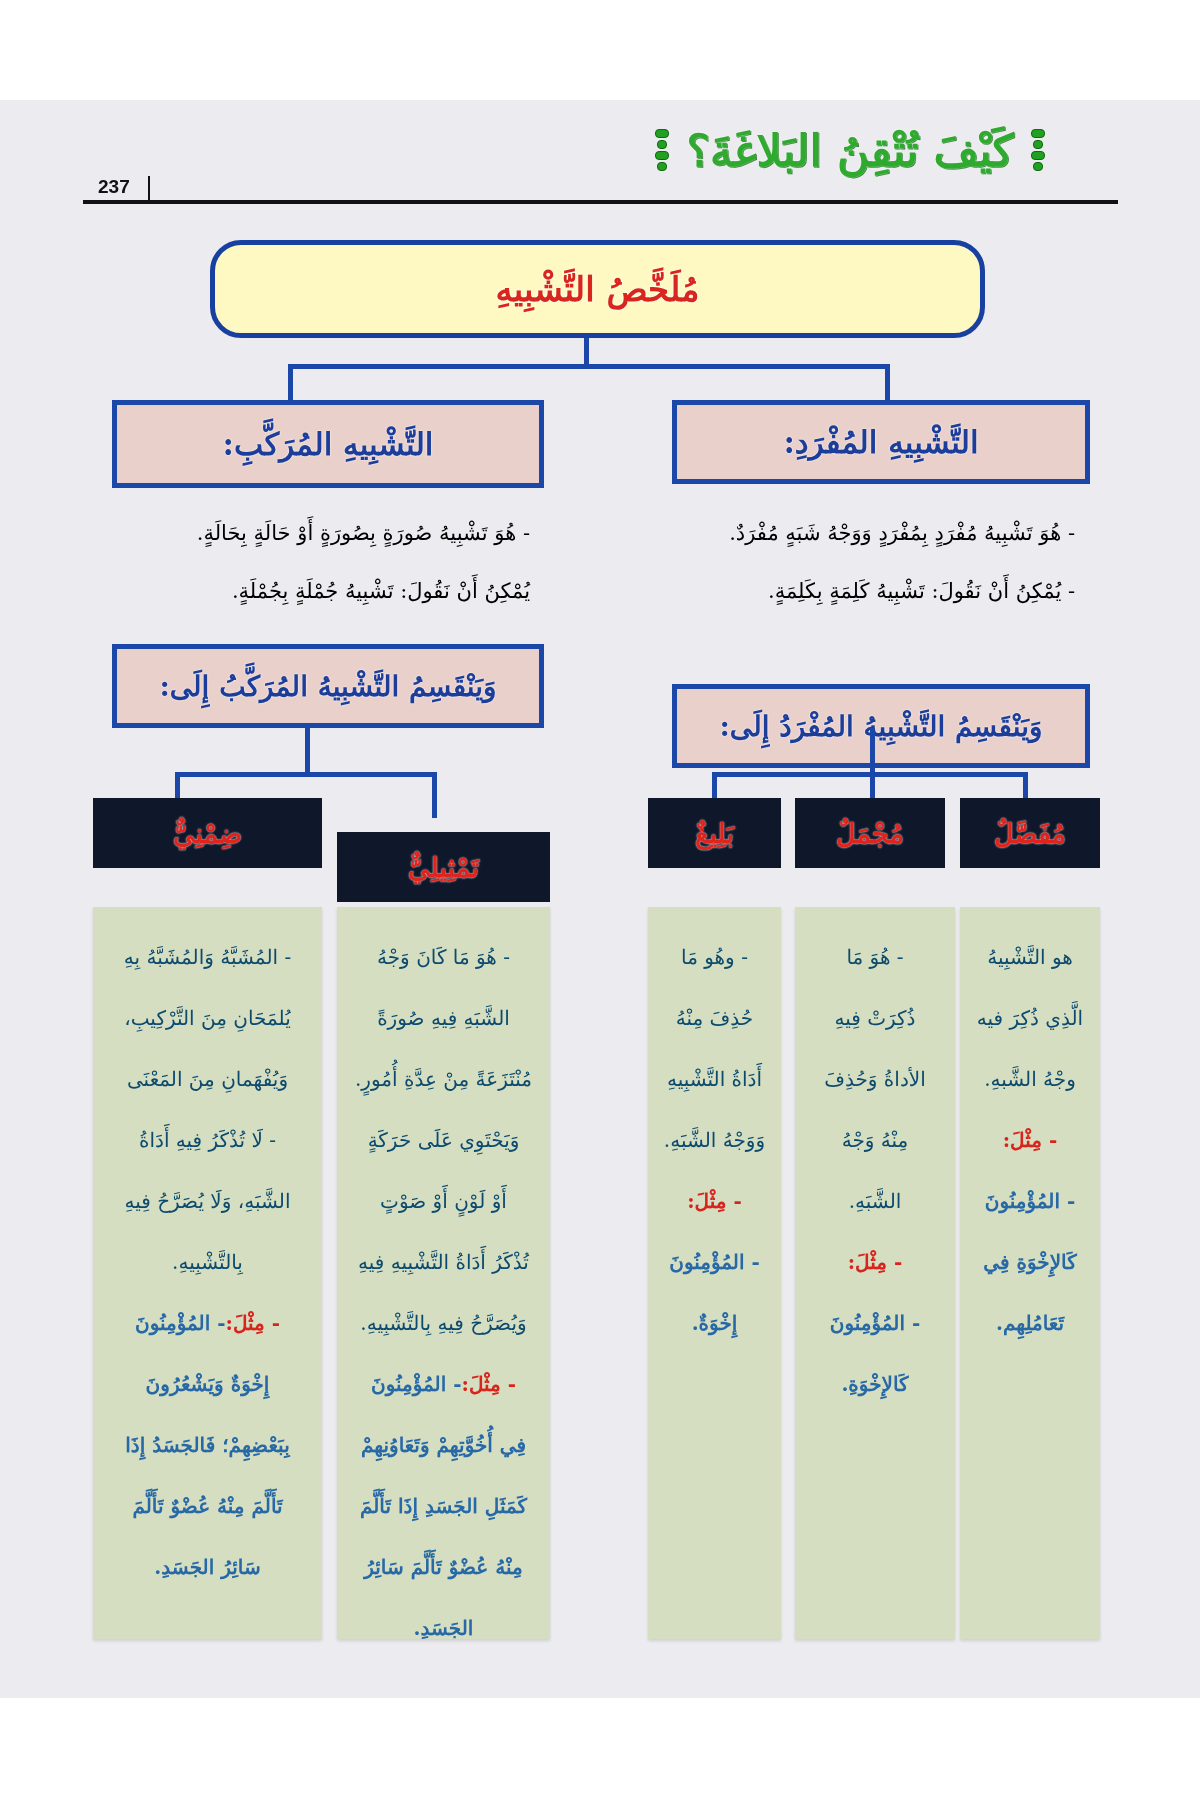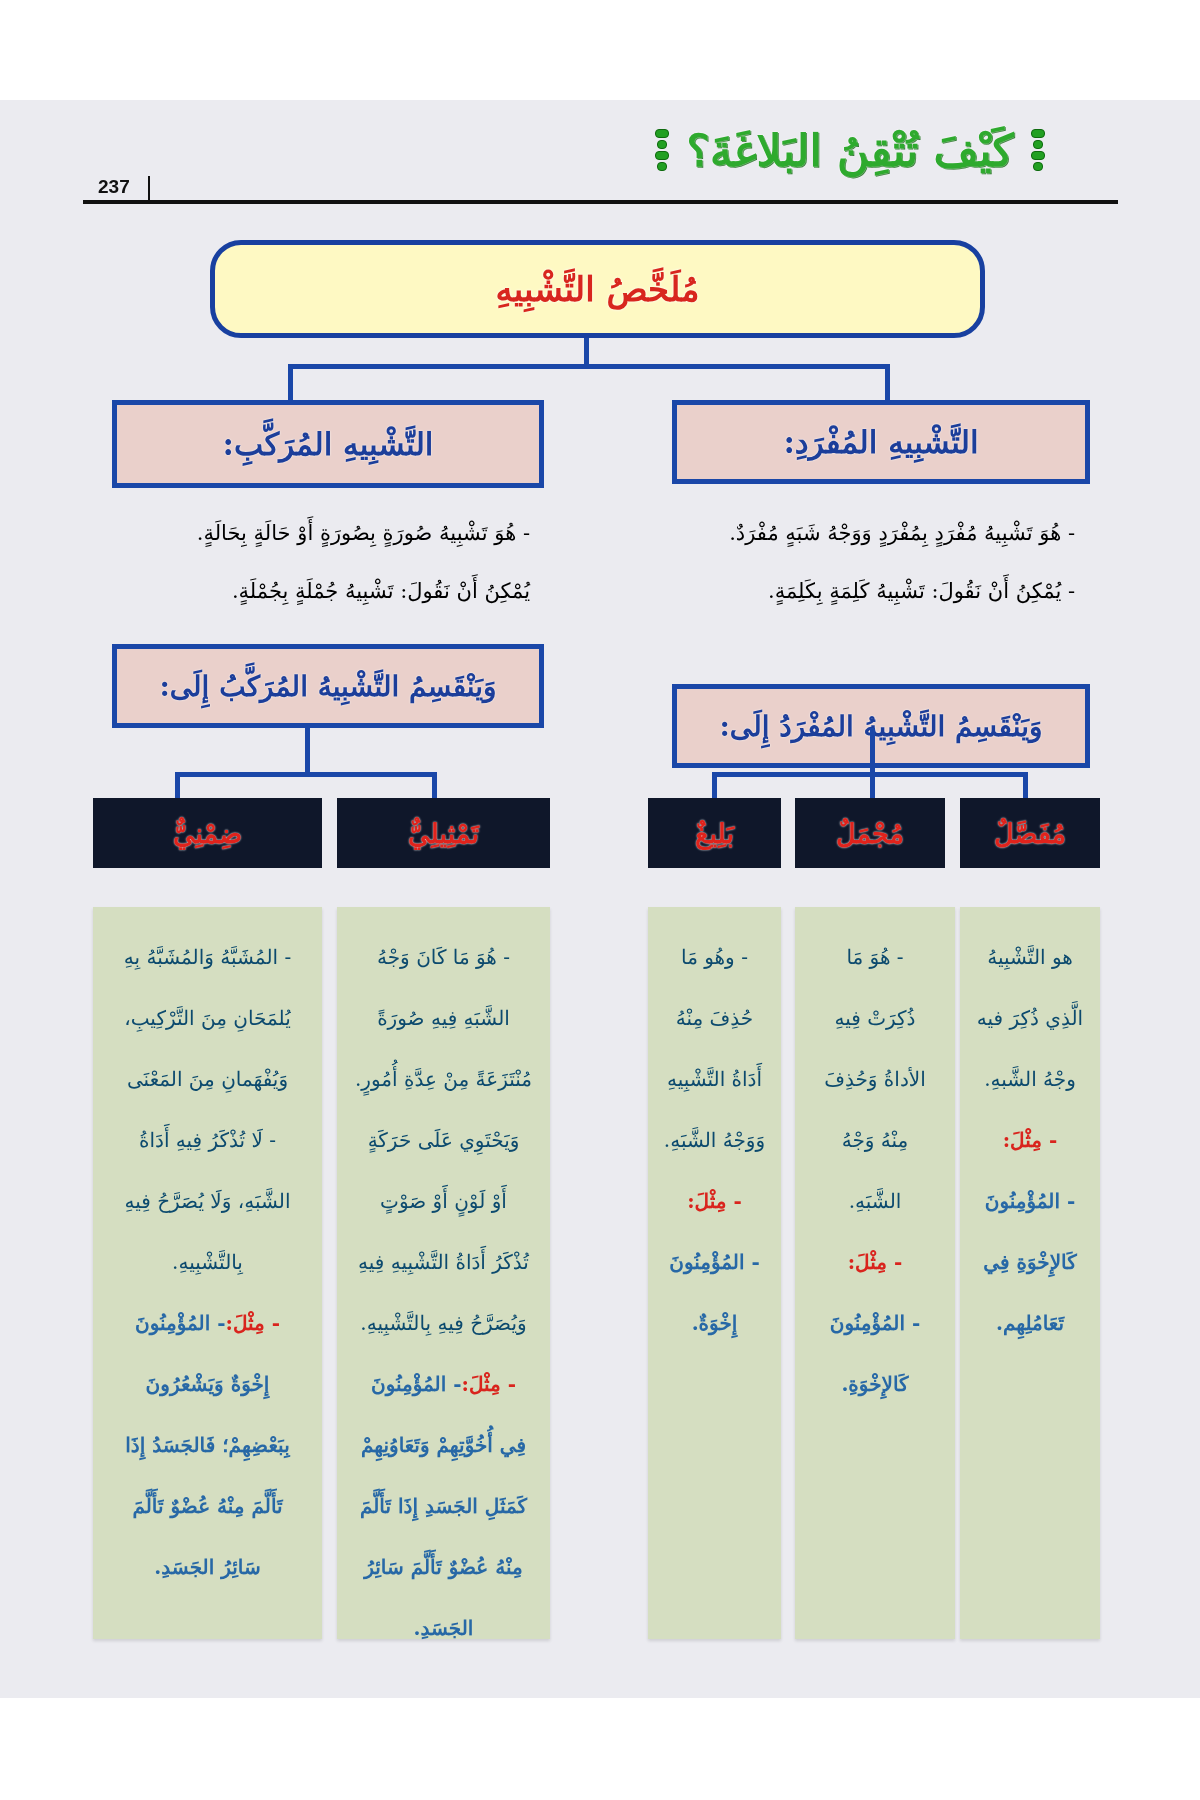--- a/index.html
+++ b/index.html
@@ -143,21 +143,21 @@
 
 <div class="cat" style="left:960px;width:140px;">
   <span>مُفَصَّلٌ</span>
 </div>
 <div class="cat" style="left:795px;width:150px;">
   <span>مُجْمَلٌ</span>
 </div>
 <div class="cat" style="left:648px;width:133px;">
   <span>بَلِيغٌ</span>
 </div>
-<div class="cat" style="left:337px;width:213px;">
+<div class="cat" style="left:337px;width:213px;margin-top:34px;">
   <span>تَمْثِيلِيٌّ</span>
 </div>
 <div class="cat" style="left:93px;width:229px;">
   <span>ضِمْنِيٌّ</span>
 </div>
 
 <div class="col" style="left:960px;width:140px;">
   <p class="t">هو التَّشْبِيهُ</p>
   <p class="t">الَّذِي ذُكِرَ فيه</p>
   <p class="t">وجْهُ الشَّبهِ.</p>

